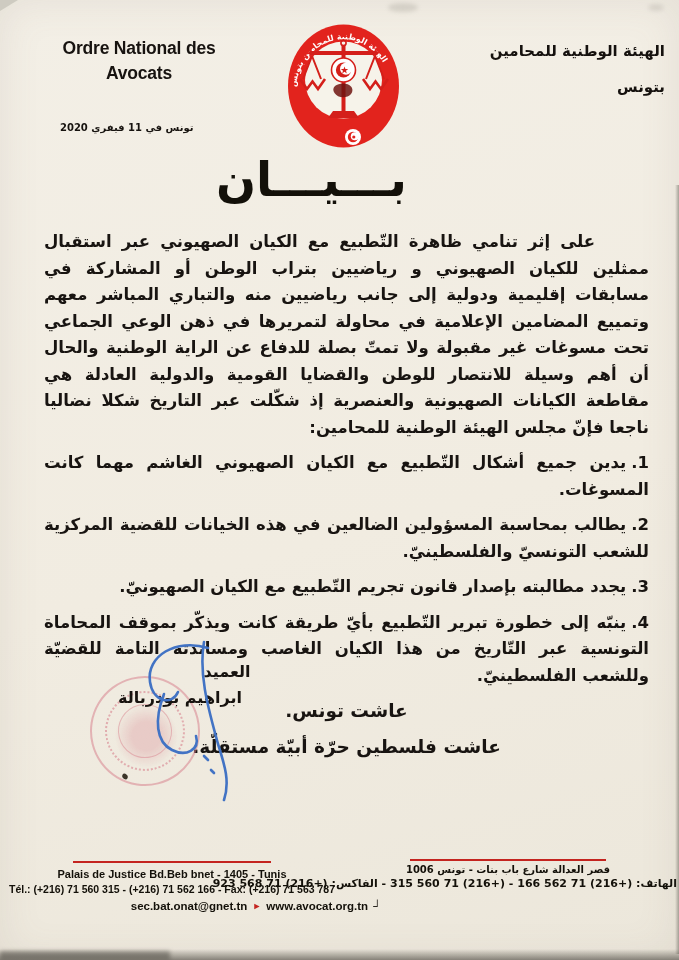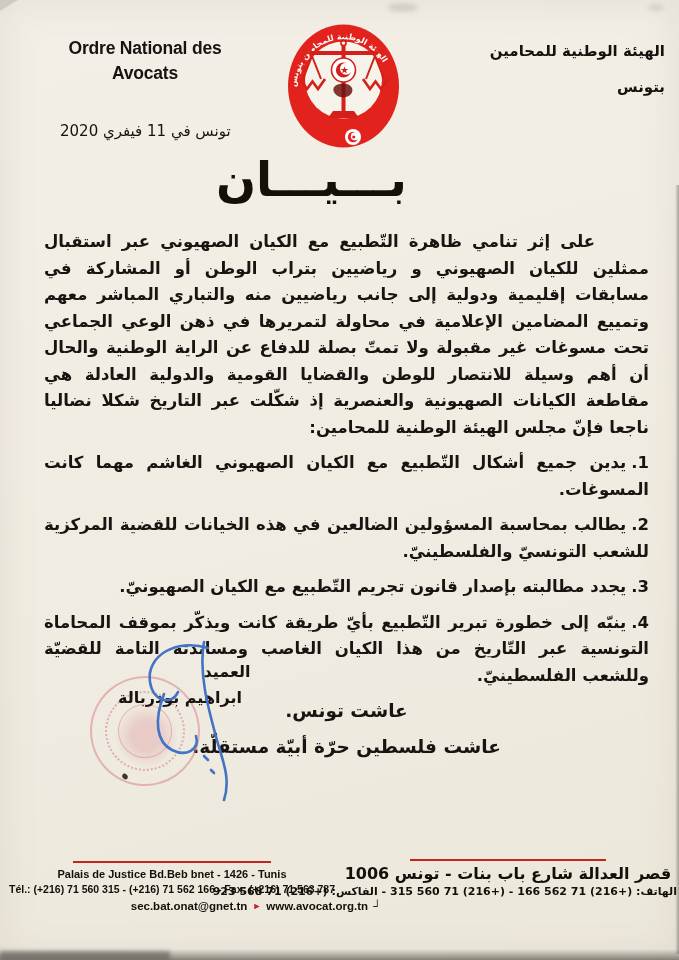--- a/index.html
+++ b/index.html
@@ -16,27 +16,27 @@
   }
   
   .corner-tl{position:absolute;left:0;top:0;width:18px;height:11px;background:#c7c4ba;clip-path:polygon(0 0,100% 0,0 100%);opacity:.8;}
   .smudge-top{position:absolute;left:388px;top:3px;width:30px;height:9px;background:#a8a49a;border-radius:50%;opacity:.35;filter:blur(2px);}
   .smudge-top2{position:absolute;left:648px;top:4px;width:16px;height:7px;background:#a8a49a;border-radius:50%;opacity:.3;filter:blur(2px);}
   .edge-right{position:absolute;right:0;top:185px;bottom:6px;width:4px;background:linear-gradient(to right,rgba(0,0,0,0),rgba(110,106,96,.55));}
   .edge-bottom{position:absolute;left:0;right:0;bottom:0;height:11px;background:linear-gradient(to bottom,rgba(0,0,0,0),rgba(70,67,60,.6));}
   .corner-blot{position:absolute;left:0;bottom:0;width:170px;height:9px;background:#5d5a52;opacity:.55;filter:blur(2px);}
 
   
-  .fr-title{position:absolute;left:38px;top:36px;width:214px;text-align:center;
+  .fr-title{position:absolute;left:32px;top:36px;width:214px;text-align:center;
     font-family:"Liberation Sans",sans-serif;font-weight:bold;font-size:17.5px;line-height:1.45;color:#171310;letter-spacing:-.2px;}
   .ar-title{position:absolute;right:14px;top:33px;width:246px;text-align:right;direction:rtl;
     font-weight:bold;font-size:15px;line-height:36px;color:#15110e;}
   .logo{position:absolute;left:287px;top:23px;width:113px;height:126px;}
 
-  .date-line{position:absolute;left:60px;top:122px;direction:rtl;font-weight:normal;font-size:15px;color:#17130f;}
+  .date-line{position:absolute;left:60px;top:122px;direction:rtl;font-weight:bold;font-size:10px;color:#17130f;}
 
   .doc-title{position:absolute;left:0;top:152px;width:100%;text-align:center;direction:rtl;
     font-weight:bold;font-size:47px;transform:translateX(-28px);color:#131009;}
 
   
   .body-text{position:absolute;top:229px;right:30px;left:44px;direction:rtl;text-align:justify;
     font-weight:bold;font-size:16.5px;line-height:26.5px;color:#181411;}
   .body-text p{margin:0 0 9px;}
   p.intro{text-indent:54px;}
   .item .num{margin-left:5px;}
@@ -58,21 +58,21 @@
 
   
   .footer{position:absolute;left:0;top:853px;width:100%;color:#131009;}
   .f-col-left{position:absolute;left:6px;top:0;width:332px;text-align:center;font-family:"Liberation Sans",sans-serif;}
   .f-col-right{position:absolute;right:2px;top:0;width:338px;text-align:center;direction:rtl;}
   .f-rule{height:2px;background:#c4241f;margin:8px auto 5px;}
   .f-col-left .f-rule{width:198px;}
   .f-col-right .f-rule{width:196px;margin-top:6px;margin-bottom:3px;}
   .f-line-fr1{font-weight:bold;font-size:11px;}
   .f-line-fr2{font-weight:bold;font-size:10.5px;margin-top:3px;white-space:nowrap;}
-  .f-line-ar1{font-weight:bold;font-size:16px;}
+  .f-line-ar1{font-weight:bold;font-size:10px;}
   .f-line-ar2{font-weight:bold;font-size:11px;margin-top:2px;white-space:nowrap;}
   .f-center{position:absolute;left:0;top:47px;width:512px;text-align:center;
     font-family:"Liberation Sans",sans-serif;font-weight:bold;font-size:11.5px;}
   .arrow-red{color:#c4241f;font-size:9px;vertical-align:1px;margin:0 5px;}
   .corner-glyph{color:#2a2620;margin-left:5px;}
 </style>
 </head>
 <body>
 
 <div class="page">
@@ -165,21 +165,21 @@
         <path d="M88,120 l4,4"></path>
         <path d="M95,134 l3,3"></path>
       </g>
     </svg>
     <div class="speck"></div>
   </div>
 
   <div class="footer">
     <div class="f-col-left">
       <div class="f-rule"></div>
-      <div class="f-line-fr1">Palais de Justice Bd.Beb bnet - 1426 - Tunis</div>
+      <div class="f-line-fr1">Palais de Justice Bd.Beb bnet - 1405 - Tunis</div>
       <div class="f-line-fr2">Tél.: (+216) 71 560 315 - (+216) 71 562 166 - Fax: (+216) 71 563 787</div>
     </div>
     <div class="f-col-right">
       <div class="f-rule"></div>
       <div class="f-line-ar1">قصر العدالة شارع باب بنات - تونس 1006</div>
       <div class="f-line-ar2">الهاتف: (+216) 71 562 166 - (+216) 71 560 315 - الفاكس: (+216) 71 568 923</div>
     </div>
     <div class="f-center">
       <span>sec.bat.onat@gnet.tn</span><span class="arrow-red">►</span><span>www.avocat.org.tn</span><span class="corner-glyph">┘</span>
     </div>

